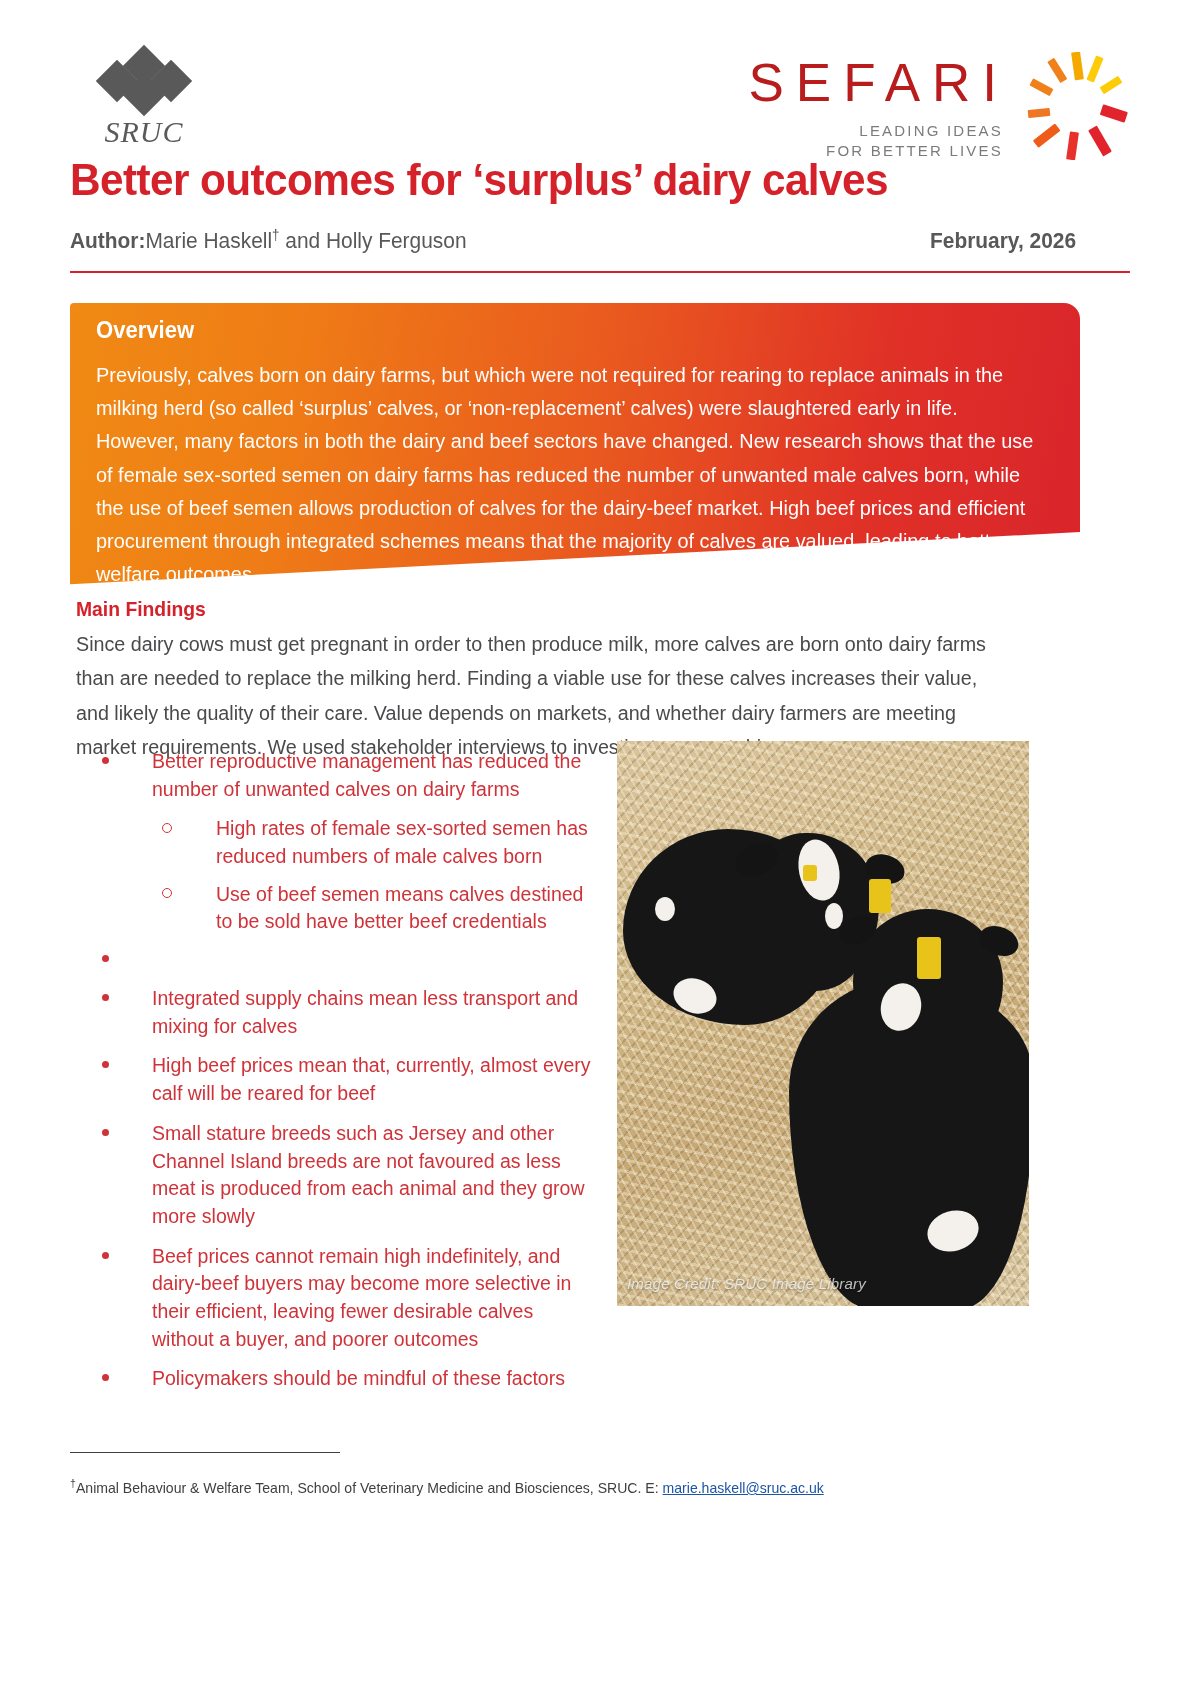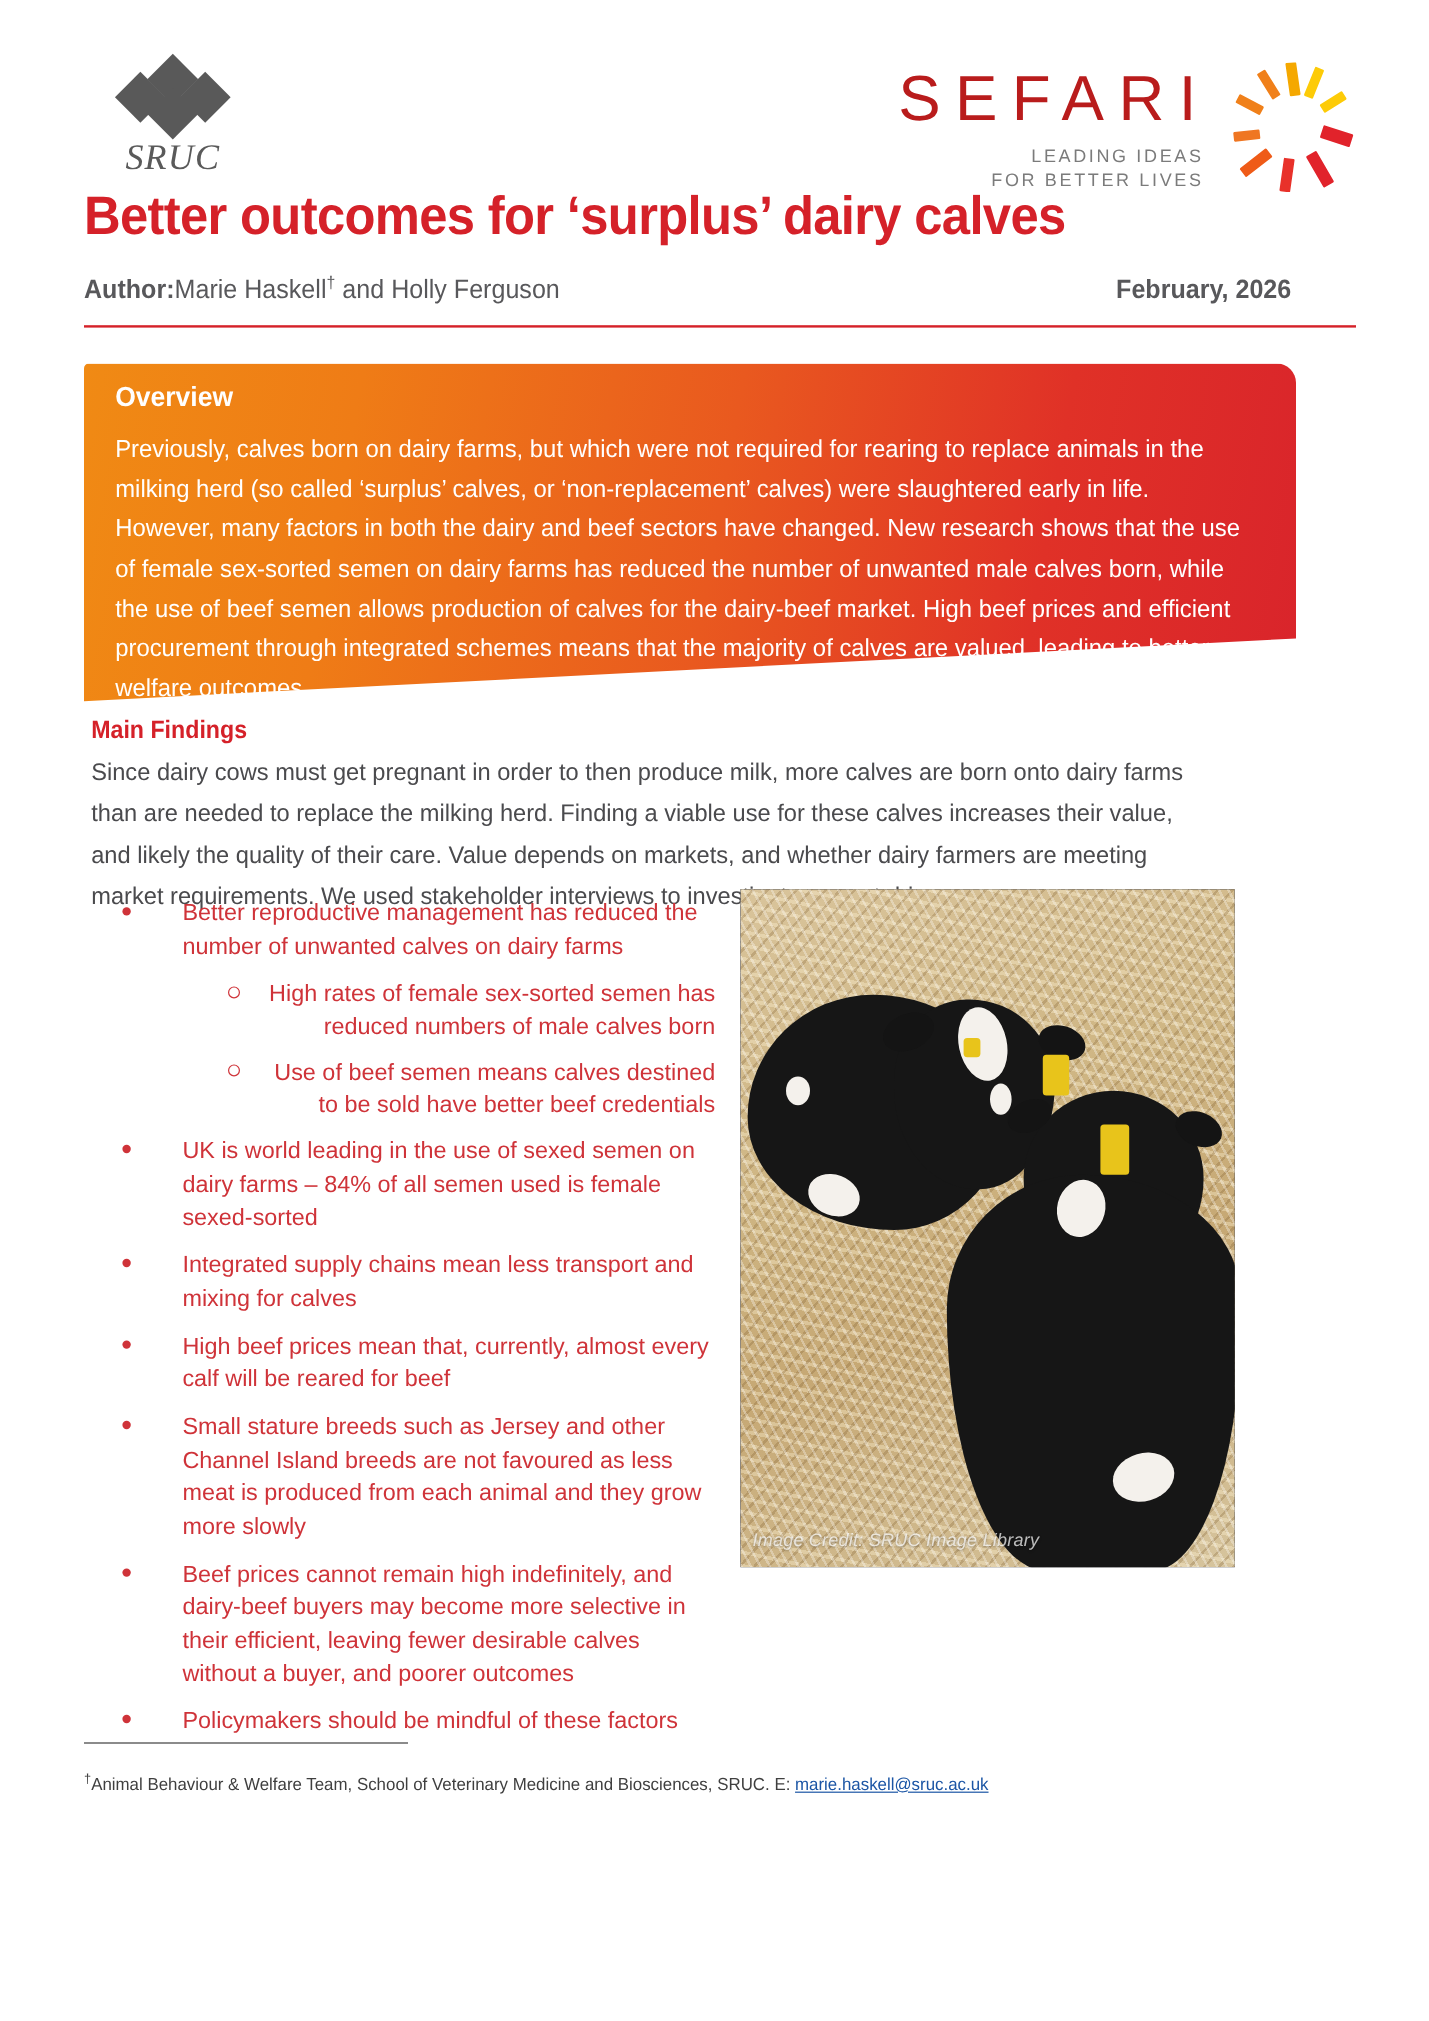--- a/index.html
+++ b/index.html
@@ -254,21 +254,21 @@
     display: inline-block;
     width: 8px;
     height: 8px;
     border-radius: 50%;
     border: 1.6px solid #cf3339;
     background: transparent;
     vertical-align: middle;
     margin-bottom: 3px;
   }
   .bullet .txt { flex: 1 1 auto; }
-  .bullet.sub { padding-left: 86px; margin-bottom: 10px; text-align: right; }
+  .bullet.sub { padding-left: 86px; margin-bottom: 10px; }
   .bullet.sub .marker { width: 38px; }
 
   
   .photo {
     position: absolute;
     left: 617px;
     top: 741px;
     width: 412px;
     height: 565px;
     overflow: hidden;
@@ -441,21 +441,20 @@
       <div class="bullet sub">
         <span class="marker"><span class="ring"></span></span>
         <span class="txt">High rates of female sex-sorted semen has reduced numbers of male calves born</span>
       </div>
       <div class="bullet sub">
         <span class="marker"><span class="ring"></span></span>
         <span class="txt">Use of beef semen means calves destined to be sold have better beef credentials</span>
       </div>
       <div class="bullet lvl1">
         <span class="marker"><span class="dot"></span></span>
-        <span class="txt">UK is world leading in the use of sexed semen on dairy farms – 84% of all semen used is female sexed-sorted</span>
       </div>
       <div class="bullet lvl1">
         <span class="marker"><span class="dot"></span></span>
         <span class="txt">Integrated supply chains mean less transport and mixing for calves</span>
       </div>
       <div class="bullet lvl1">
         <span class="marker"><span class="dot"></span></span>
         <span class="txt">High beef prices mean that, currently, almost every calf will be reared for beef</span>
       </div>
       <div class="bullet lvl1">

